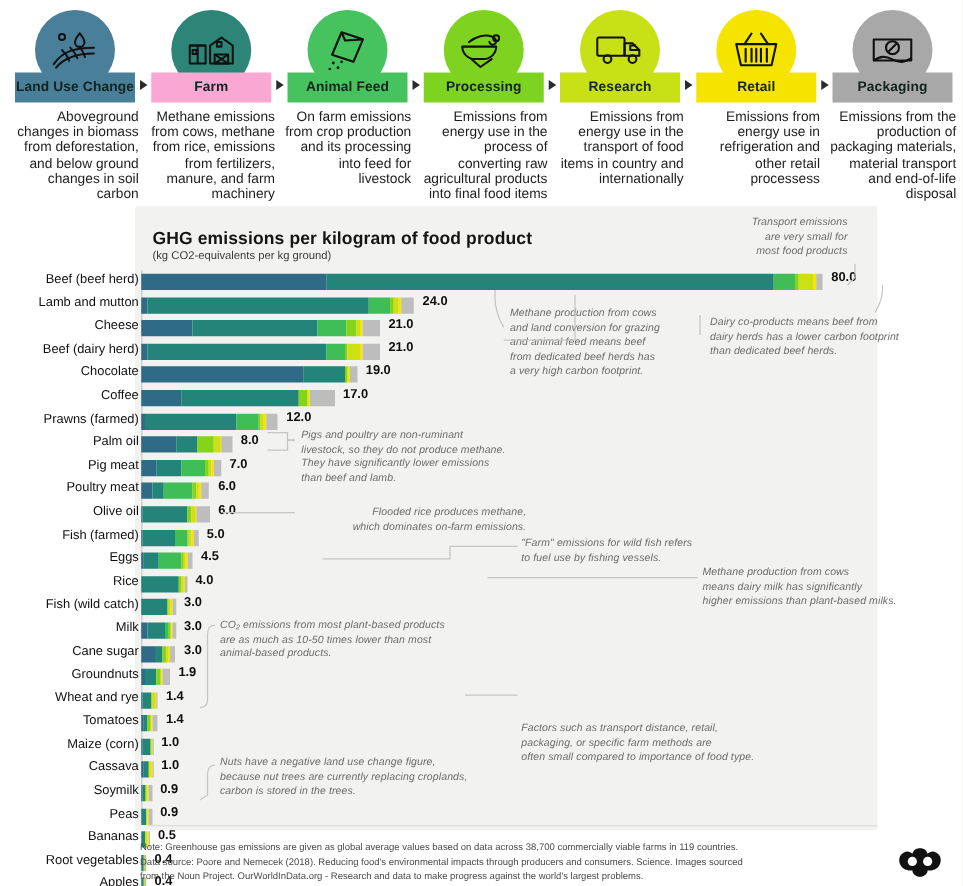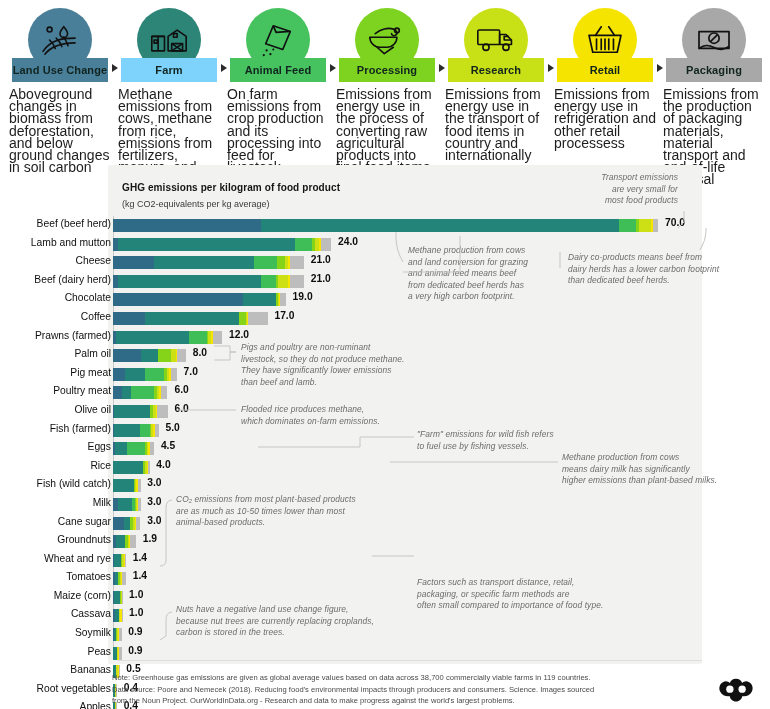--- a/index.html
+++ b/index.html
@@ -51,23 +51,23 @@
   }
   .stage-band span {
     font-size: 11px;
     font-weight: bold;
     letter-spacing: .1px;
     white-space: nowrap;
     color: #11241f;
   }
   .stage-desc {
     margin-top: 6px;
-    font-size: 14px;
+    font-size: 11px;
     line-height: 12.2px;
-    text-align: left;
+    text-align: right;
     color: #1d1d1d;
     width: 102px;
   }
   .arrow {
     flex: 0 0 auto;
     width: 13px;
     height: 74px;
     display: flex; align-items: center; justify-content: center;
     color: #333;
     font-size: 10px;
@@ -84,21 +84,21 @@
   #panel {
     position: absolute;
     left: 108px; top: 165px;
     width: 594px; height: 499px;
     background: #f2f2f0;
     border-radius: 2px;
   }
   #chart-title {
     position: absolute;
     left: 122px; top: 182px;
-    font-size: 10px; font-weight: bold;
+    font-size: 14px; font-weight: bold;
     color: #151515;
     letter-spacing: .1px;
   }
   #chart-subtitle {
     position: absolute;
     left: 122px; top: 199px;
     font-size: 9px;
     color: #3a3a3a;
   }
 
@@ -212,21 +212,21 @@
       <rect x="2" y="12" width="14" height="16"></rect>
       <path d="M2 12h14"></path>
             <path d="M9 12v16"></path>
             <rect x="4.5" y="16" width="3.5" height="3.5"></rect>
       <path d="M20 28V12l10-7 10 7v16z"></path>
       <rect x="26" y="9" width="4" height="4"></rect>
       <path d="M24 20h12v8H24z"></path>
             <path d="M24 20l12 8M36 20l-12 8"></path>
     </svg>
         </div>
-        <div class="stage-band" style="background: #7dd3fc; align-items: center;">
+        <div class="stage-band" style="background: #f9a8d4; align-items: center;">
           <span>Farm</span>
         </div>
       </div>
       <div class="stage-desc">Methane emissions from cows, methane from rice, emissions from fertilizers, manure, and farm machinery</div>
     </div>
     <div class="arrow">
       <div class="arrow-tri"></div>
     </div>
     <div class="stage">
       <div class="stage-graphic">
@@ -319,37 +319,37 @@
         <div class="stage-band" style="background: rgb(168, 168, 168);">
           <span>Packaging</span>
         </div>
       </div>
       <div class="stage-desc">Emissions from the production of packaging materials, material transport and end-of-life disposal</div>
     </div>
   </div>
 
 <div id="panel"></div>
 <div id="chart-title">GHG emissions per kilogram of food product</div>
-<div id="chart-subtitle">(kg CO2-equivalents per kg average)</div>
+<div id="chart-subtitle">(kg CO2-equivalents per kg ground)</div>
 <div id="zero-line"></div>
 <div id="panel-bottom-rule"></div>
 
 <div id="rows">
     <div class="row">
       <div class="row-label">Beef (beef herd)</div>
       <div class="bar-wrap" style="left: 113px;">
         <div class="seg" style="width: 148.058px; background: rgb(47, 107, 134);"></div>
         <div class="seg" style="width: 357.883px; background: rgb(35, 133, 122);"></div>
         <div class="seg" style="width: 17.2583px; background: rgb(63, 190, 87);"></div>
         <div class="seg" style="width: 2.725px; background: rgb(134, 212, 26);"></div>
         <div class="seg" style="width: 11.8083px; background: rgb(205, 224, 22);"></div>
         <div class="seg" style="width: 1.81667px; background: rgb(247, 228, 0);"></div>
         <div class="seg" style="width: 5.45px; background: rgb(189, 189, 189);"></div>
       </div>
-      <div class="bar-value" style="left: 665px;">70.0</div>
+      <div class="bar-value" style="left: 665px;">80.0</div>
     </div>
     <div class="row">
       <div class="row-label">Lamb and mutton</div>
       <div class="bar-wrap" style="left: 113px;">
         <div class="seg" style="width: 4.54167px; background: rgb(47, 107, 134);"></div>
         <div class="seg" style="width: 177.125px; background: rgb(35, 133, 122);"></div>
         <div class="seg" style="width: 17.2583px; background: rgb(63, 190, 87);"></div>
         <div class="seg" style="width: 2.725px; background: rgb(134, 212, 26);"></div>
         <div class="seg" style="width: 4.54167px; background: rgb(205, 224, 22);"></div>
         <div class="seg" style="width: 1.81667px; background: rgb(247, 228, 0);"></div>
@@ -650,21 +650,21 @@
         <div class="seg" style="width: 1.1px; background: rgb(189, 189, 189);"></div>
       </div>
       <div class="bar-value" style="left: 123.633px;">0.4</div>
     </div>
   </div>
 
 <div class="anno right" style="left:560px; top:172px; width:118px;">Transport emissions<br>are very small for<br>most food products</div>
 <div class="anno" style="left:408px; top:245px; width:160px;">Methane production from cows<br>and land conversion for grazing<br>and animal feed means beef<br>from dedicated beef herds has<br>a very high carbon footprint.</div>
 <div class="anno" style="left:568px; top:252px; width:192px;">Dairy co-products means beef from<br>dairy herds has a lower carbon footprint<br>than dedicated beef herds.</div>
 <div class="anno" style="left:241px; top:342px; width:180px;">Pigs and poultry are non-ruminant<br>livestock, so they do not produce methane.<br>They have significantly lower emissions<br>than beef and lamb.</div>
-<div class="anno" style="left:241px; top:404px; width:180px;">Flooded rice produces methane,<br>which dominates on-farm emissions.</div>
+<div class="anno" style="left:241px; top:404px; width:180px;text-align:right;">Flooded rice produces methane,<br>which dominates on-farm emissions.</div>
 <div class="anno" style="left:417px; top:429px; width:180px;">"Farm" emissions for wild fish refers<br>to fuel use by fishing vessels.</div>
 <div class="anno" style="left:562px; top:452px; width:200px;">Methane production from cows<br>means dairy milk has significantly<br>higher emissions than plant-based milks.</div>
 <div class="anno" style="left:176px; top:494px; width:222px;">CO₂ emissions from most plant-based products<br>are as much as 10-50 times lower than most<br>animal-based products.</div>
 <div class="anno" style="left:417px; top:545px; width:208px;margin-top:32px;">Factors such as transport distance, retail,<br>packaging, or specific farm methods are<br>often small compared to importance of food type.</div>
 <div class="anno" style="left:176px; top:604px; width:228px;">Nuts have a negative land use change figure,<br>because nut trees are currently replacing croplands,<br>carbon is stored in the trees.</div>
 
 <svg id="connectors" width="770" height="709" style="position:absolute;left:0;top:0;pointer-events:none;">
   <g fill="none" stroke="#c6c6c2" stroke-width="1">
     <path d="M684 211 L684 222 L678 228"></path>
     <path d="M403 262 Q396 250 396 238 L396 232"></path>

